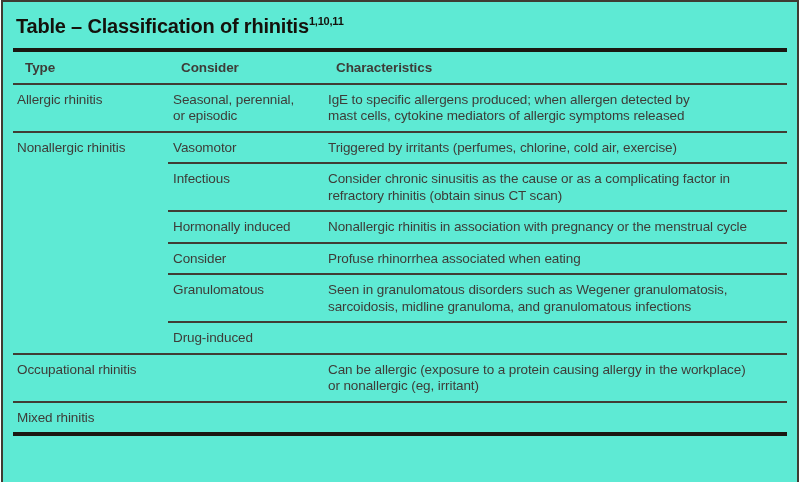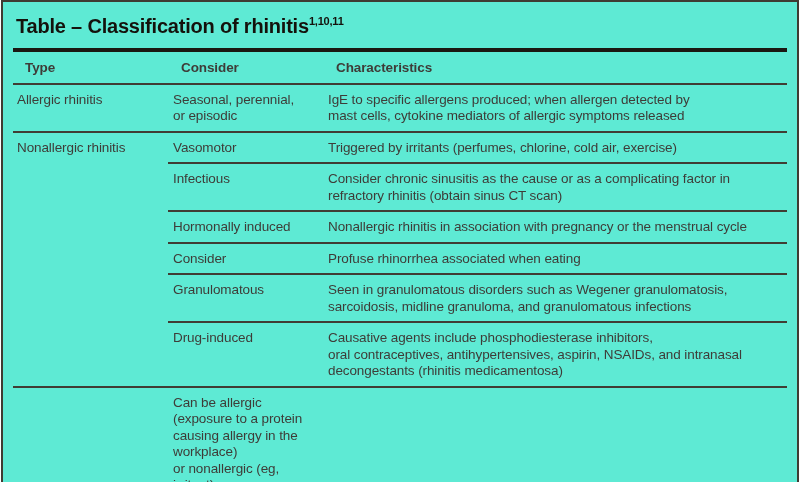--- a/index.html
+++ b/index.html
@@ -137,27 +137,25 @@
     <div class="cell c-type"></div>
     <div class="cell c-subtype">Granulomatous</div>
     <div class="cell c-chars">Seen in granulomatous disorders such as Wegener granulomatosis,
 sarcoidosis, midline granuloma, and granulomatous infections</div>
   </div>
 
   <div class="rule-thin sub"></div>
   <div class="grid-row body-row">
     <div class="cell c-type"></div>
     <div class="cell c-subtype">Drug-induced</div>
-    <div class="cell c-chars">Causative agents include phosphodiesterase inhibitors,
-oral contraceptives, antihypertensives, aspirin, NSAIDs, and intranasal
-decongestants (rhinitis medicamentosa)</div>
   </div>
 
   <div class="rule-thin"></div>
   <div class="grid-row body-row">
+    <div class="cell c-type">Occupational rhinitis</div>
     <div class="cell c-subtype"></div>
     <div class="cell c-chars">Can be allergic (exposure to a protein causing allergy in the workplace)
 or nonallergic (eg, irritant)</div>
   </div>
 
   <div class="rule-thin"></div>
   <div class="grid-row body-row">
     <div class="cell c-type">Mixed rhinitis</div>
     <div class="cell c-subtype"></div>
   </div>

